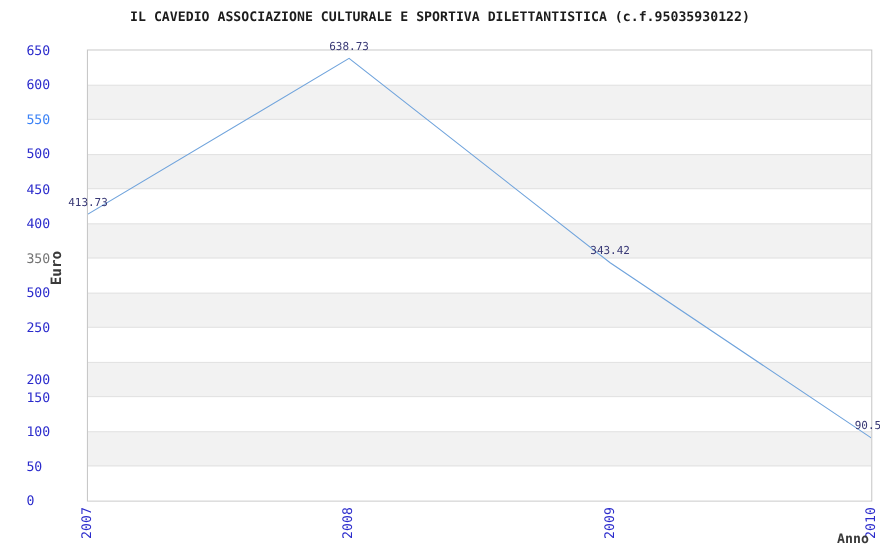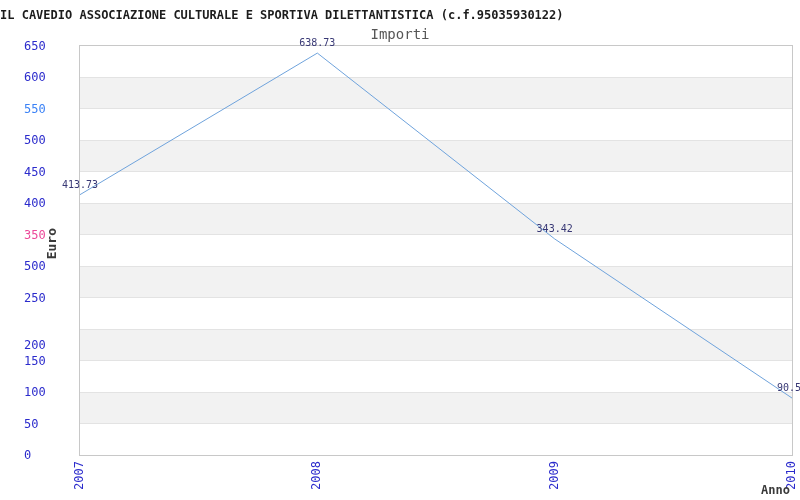--- a/index.html
+++ b/index.html
@@ -7,20 +7,21 @@
     position: relative;
     width: 800px;
     height: 500px;
     background: #ffffff;
     overflow: hidden;
     font-family: "DejaVu Sans Mono", monospace;
   }
   .chart-title {
     position: absolute;
     left: 0; top: 8px; width: 800px;
+    text-align: center;
     font: bold 12px "DejaVu Sans Mono", monospace;
     color: #1c1c1c;
     white-space: nowrap;
   }
   .chart-subtitle {
     position: absolute;
     left: 0; top: 26px; width: 800px;
     text-align: center;
     font: 14px "DejaVu Sans Mono", monospace;
     color: #565656;
@@ -78,21 +79,20 @@
     font: bold 12px "DejaVu Sans Mono", monospace;
     color: #3a3a3a;
     white-space: nowrap;
   }
 </style>
 </head>
 <body>
 
 <div id="screen">
   <div class="chart-title">IL CAVEDIO ASSOCIAZIONE CULTURALE E SPORTIVA DILETTANTISTICA (c.f.95035930122)</div>
-  <div class="chart-subtitle">Importi</div>
 
   <div class="plot-area">
     <div class="band" style="top: 377.538px; height: 31.4615px; background: rgb(255, 255, 255);"></div>
       <div class="band" style="top: 346.077px; height: 31.4615px; background: rgb(242, 242, 242);"></div>
       <div class="band" style="top: 314.615px; height: 31.4615px; background: rgb(255, 255, 255);"></div>
       <div class="band" style="top: 283.154px; height: 31.4615px; background: rgb(242, 242, 242);"></div>
       <div class="band" style="top: 251.692px; height: 31.4615px; background: rgb(255, 255, 255);"></div>
       <div class="band" style="top: 220.231px; height: 31.4615px; background: rgb(242, 242, 242);"></div>
       <div class="band" style="top: 188.769px; height: 31.4615px; background: rgb(255, 255, 255);"></div>
       <div class="band" style="top: 157.308px; height: 31.4615px; background: rgb(242, 242, 242);"></div>
@@ -119,21 +119,21 @@
   </div>
 
   <div id="yticks">
       <div class="y-tick" style="left: 24px; top: 448px; color: rgb(43, 43, 204);">0</div>
       <div class="y-tick" style="left: 24px; top: 416.538px; color: rgb(43, 43, 204);">50</div>
       <div class="y-tick" style="left: 24px; top: 385.077px; color: rgb(43, 43, 204);">100</div>
       <div class="y-tick" style="left: 24px; top: 353.615px; color: rgb(43, 43, 204);">150</div>
       <div class="y-tick" style="left: 24px; top: 322.154px; color: rgb(43, 43, 204); margin-top: 16px;">200</div>
       <div class="y-tick" style="left: 24px; top: 290.692px; color: rgb(43, 43, 204);">250</div>
       <div class="y-tick" style="left: 24px; top: 259.231px; color: rgb(43, 43, 204);">500</div>
-      <div class="y-tick" style="left: 24px; top: 227.769px; color: #ec4899;">350</div>
+      <div class="y-tick" style="left: 24px; top: 227.769px; color: #737373;">350</div>
       <div class="y-tick" style="left: 24px; top: 196.308px; color: rgb(43, 43, 204);">400</div>
       <div class="y-tick" style="left: 24px; top: 164.846px; color: rgb(43, 43, 204);">450</div>
       <div class="y-tick" style="left: 24px; top: 133.385px; color: rgb(43, 43, 204);">500</div>
       <div class="y-tick" style="left: 24px; top: 101.923px; color: #3b82f6;">550</div>
       <div class="y-tick" style="left: 24px; top: 70.4615px; color: rgb(43, 43, 204);">600</div>
       <div class="y-tick" style="left: 24px; top: 39px; color: rgb(43, 43, 204);">650</div>
     </div>
   <div id="xticks">
       <div class="x-tick" style="left: 72px; top: 461px; color: rgb(43, 43, 204);">2007</div>
       <div class="x-tick" style="left: 309.333px; top: 461px; color: rgb(43, 43, 204);">2008</div>

